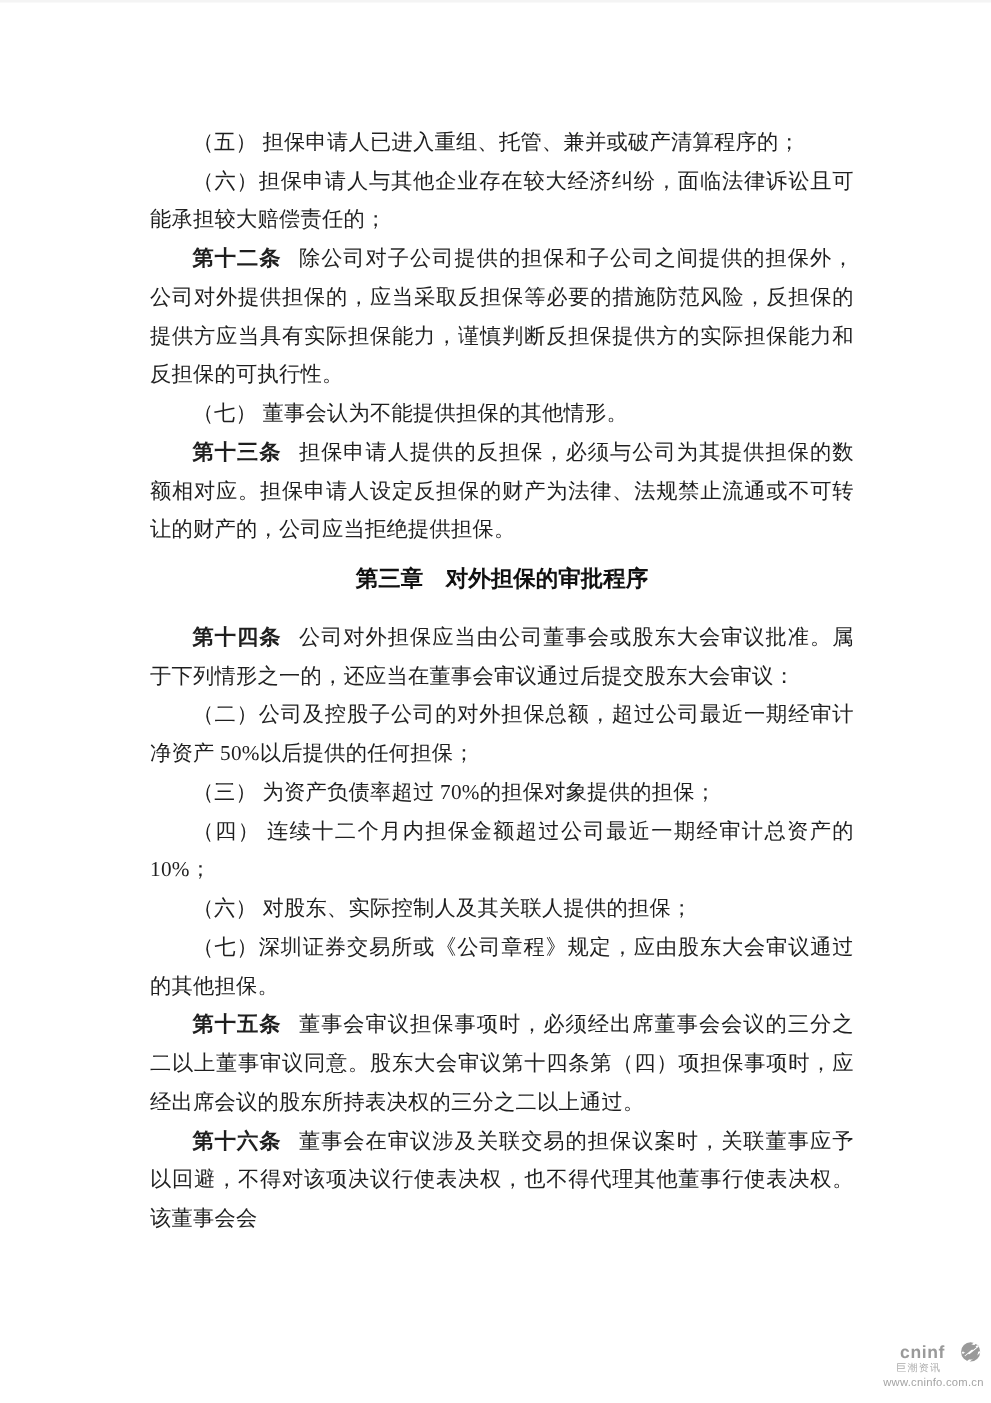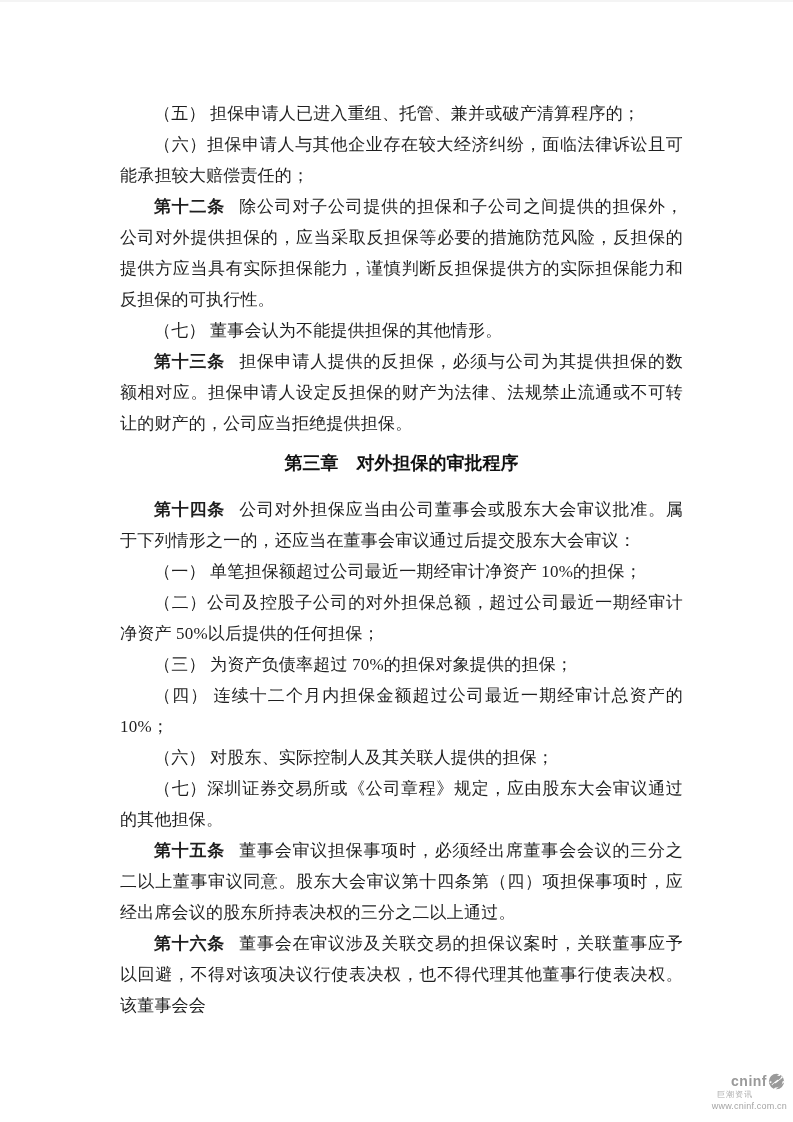--- a/index.html
+++ b/index.html
@@ -48,21 +48,21 @@
     text-align:right;
     color:#9d9d9d;
     font-family:"Liberation Sans","DejaVu Sans",sans-serif;
     line-height:1.1;
     user-select:none;
   }
   .cninfo .row1{
     display:flex;
     align-items:center;
     justify-content:flex-end;
-    gap:1px;
+    gap:12px;
     padding-right:2px;
   }
   .cninfo .wordmark{
     font-size:14px;
     font-weight:bold;
     letter-spacing:0.5px;
     color:#9a9a9a;
   }
   .cninfo .swirl{display:inline-block;width:17px;height:17px;}
   .cninfo .cn-label{
@@ -92,21 +92,20 @@
     <p class="para"><span class="clabel">第十二条</span><span>除公司对子公司提供的担保和子公司之间提供的担保外，公司对外提供担保的，应当采取反担保等必要的措施防范风险，反担保的提供方应当具有实际担保能力，谨慎判断反担保提供方的实际担保能力和反担保的可执行性。</span></p>
 
     <p class="para">（七） 董事会认为不能提供担保的其他情形。</p>
 
     <p class="para"><span class="clabel">第十三条</span><span>担保申请人提供的反担保，必须与公司为其提供担保的数额相对应。担保申请人设定反担保的财产为法律、法规禁止流通或不可转让的财产的，公司应当拒绝提供担保。</span></p>
 
     <h2 class="chapter">第三章　对外担保的审批程序</h2>
 
     <p class="para"><span class="clabel">第十四条</span><span>公司对外担保应当由公司董事会或股东大会审议批准。属于下列情形之一的，还应当在董事会审议通过后提交股东大会审议：</span></p>
 
-    <p class="para">（一） 单笔担保额超过公司最近一期经审计净资产 10%的担保；</p>
     <p class="para">（二）公司及控股子公司的对外担保总额，超过公司最近一期经审计净资产 50%以后提供的任何担保；</p>
     <p class="para">（三） 为资产负债率超过 70%的担保对象提供的担保；</p>
     <p class="para">（四） 连续十二个月内担保金额超过公司最近一期经审计总资产的 10%；</p>
     <p class="para">（六） 对股东、实际控制人及其关联人提供的担保；</p>
     <p class="para">（七）深圳证券交易所或《公司章程》规定，应由股东大会审议通过的其他担保。</p>
 
     <p class="para"><span class="clabel">第十五条</span><span>董事会审议担保事项时，必须经出席董事会会议的三分之二以上董事审议同意。股东大会审议第十四条第（四）项担保事项时，应经出席会议的股东所持表决权的三分之二以上通过。</span></p>
 
     <p class="para"><span class="clabel">第十六条</span><span>董事会在审议涉及关联交易的担保议案时，关联董事应予以回避，不得对该项决议行使表决权，也不得代理其他董事行使表决权。该董事会会</span></p>
 
@@ -122,15 +121,15 @@
                      M4.2 13.6 L16.6 3.4 l1.2 1.5 L5.4 15.1 z" fill-rule="evenodd"></path>
             <path d="M1.5 10.5 L14 0.5 l1.3 1.6 L2.8 12.1 z" fill="#ffffff"></path>
             <path d="M5.8 19.3 L18.2 9.1 l1.2 1.6 L7.1 20.9 z" fill="#ffffff"></path>
             <path d="M3 10 a7 7 0 0 1 12.5 -4.3 L12.3 8.3 A3.5 3.5 0 0 0 6.6 10.8 z"></path>
             <path d="M17 10 a7 7 0 0 1 -12.5 4.3 L7.7 11.7 A3.5 3.5 0 0 0 13.4 9.2 z"></path>
           </g>
         </svg>
       </span>
     </div>
     <div class="cn-label">巨潮资讯</div>
-    <div class="url">www.cninf.com.cn</div>
+    <div class="url">www.cninfo.com.cn</div>
   </div>
 </div>
 
 </body></html>

